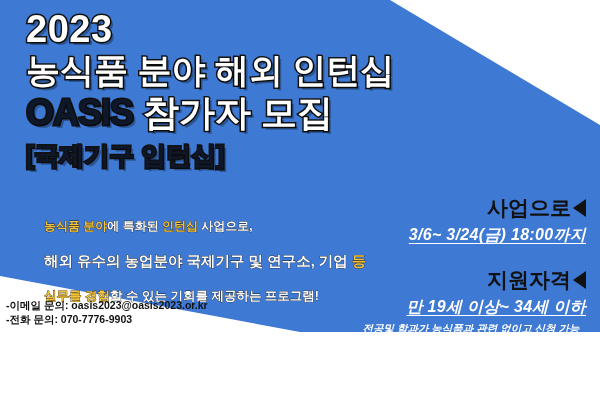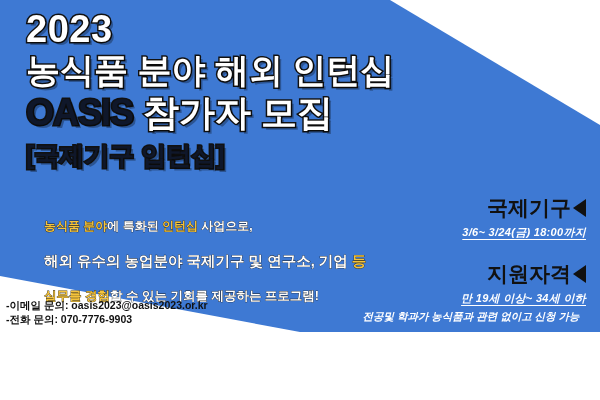--- a/index.html
+++ b/index.html
@@ -143,21 +143,21 @@
     width: 0;
     height: 0;
     border-top: 9px solid transparent;
     border-bottom: 9px solid transparent;
     border-right: 13px solid #111111;
     vertical-align: -2px;
     margin-left: 2px;
   }
   .info-value {
     margin: 5px 0 0 0;
-    font-size: 11px;
+    font-size: 16px;
     font-weight: 700;
     font-style: italic;
     color: #ffffff;
     text-decoration: underline;
     text-underline-offset: 3px;
     letter-spacing: 0.3px;
     white-space: nowrap;
     text-align: right;
   }
   .info-note {
@@ -208,21 +208,21 @@
 
   <div class="description">
     <p class="d-line d1"><span class="txt-yellow">농식품 분야</span><span class="txt-white">에 특화된 </span><span class="txt-yellow">인턴십</span><span class="txt-white"> 사업으로,</span></p>
     <p class="d-line d2"><span class="txt-white">해외 유수의 농업분야 국제기구 및 연구소, 기업</span><span class="txt-yellow"> 등</span></p>
     <p class="d-line d3"><span class="txt-yellow">실무를 경험</span><span class="txt-white">할 수 있는 기회를 제공하는 프로그램!</span></p>
   </div>
 
   <div class="info-panel">
 
     <div class="info-group">
-      <p class="info-heading"><span>국제기구</span><span class="tri"></span></p>
+      <p class="info-heading"><span>사업으로</span><span class="tri"></span></p>
       <p class="info-value">3/6~ 3/24(금) 18:00까지</p>
     </div>
 
     <div class="info-group">
       <p class="info-heading"><span>지원자격</span><span class="tri"></span></p>
       <p class="info-value">만 19세 이상~ 34세 이하</p>
       <p class="info-note">전공및 학과가 농식품과 관련 없이고 신청 가능</p>
     </div>
 
   </div>

